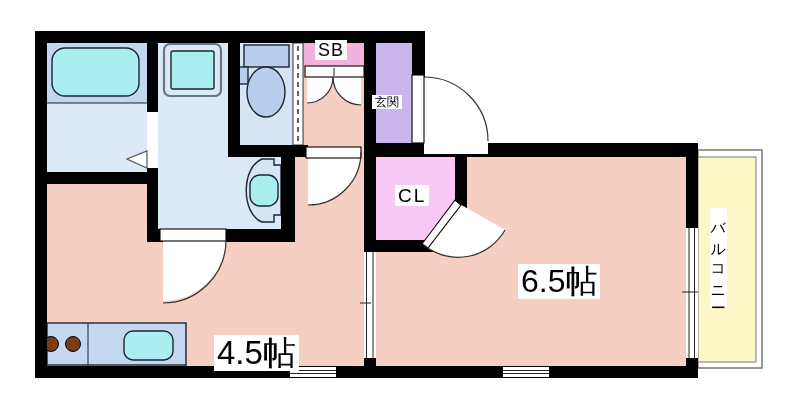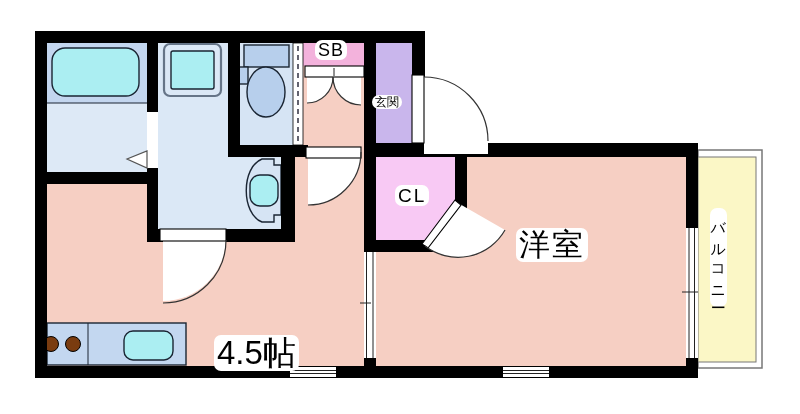--- a/index.html
+++ b/index.html
@@ -23,21 +23,21 @@
   .counter{fill:var(--counter,#c3d7f0);stroke:var(--outline,#1a2533);stroke-width:1.4;}
   .burner{fill:var(--burner,#7a3c10);stroke:#000;stroke-width:1;}
   .washer-outer{fill:none;stroke:#667588;stroke-width:2.2;}
   .door-fill{fill:#fff;}
   .door-arc{fill:none;stroke:var(--door_line,#333);stroke-width:1.2;}
   .leaf{fill:#fff;stroke:#000;stroke-width:1.1;}
   .win{fill:#fff;}
   .win-line{stroke:#222;stroke-width:1;}
   .thin-line{stroke:var(--outline,#1a2533);stroke-width:1;}
   .dash{stroke:#223;stroke-width:1.4;stroke-dasharray:5 4;}
-  .chip{position:absolute;background:#fff;color:#000;line-height:1.02;white-space:nowrap;padding:1px 3px;border-radius:7px;}
+  .chip{position:absolute;background:#fff;color:#000;line-height:1.02;white-space:nowrap;padding:1px 3px;}
   .chip.v{writing-mode:vertical-rl;letter-spacing:5px;padding:3px 1px;}
   #dk-name{left:214px;top:250px;font-size:33px;letter-spacing:6px;}
   #dk-size{left:214px;top:287px;font-size:33px;margin-top:48px;}
   #west-name{left:516px;top:228px;font-size:31px;letter-spacing:2px;}
   #west-size{left:518px;top:264px;font-size:32px;}
   #genkan-label{left:372px;top:95px;font-size:12px;}
   #cl-label{left:395px;top:185px;font-size:19px;letter-spacing:2px;text-align:center;}
   #sb-label{left:315px;top:40px;font-size:18px;letter-spacing:1px;}
   #balcony-label{left:710px;top:208px;font-size:15px;}
 </style>
@@ -175,18 +175,18 @@
     </g>
     <g>
       <rect class="win" x="503" y="367" width="46" height="10"></rect>
       <line class="win-line" x1="503" y1="370.5" x2="549" y2="370.5"></line>
       <line class="win-line" x1="503" y1="373.5" x2="549" y2="373.5"></line>
     </g>
   </g>
 </svg>
 
   <div class="chip" id="dk-size">4.5帖</div>
-  <div class="chip" id="west-name">洋室</div>
+  <div class="chip" id="west-size">6.5帖</div>
   <div class="chip" id="genkan-label">玄関</div>
   <div class="chip" id="cl-label">CL</div>
   <div class="chip" id="sb-label">SB</div>
   <div class="chip v" id="balcony-label">バルコニー</div>
 </div>
 
 </body></html>

